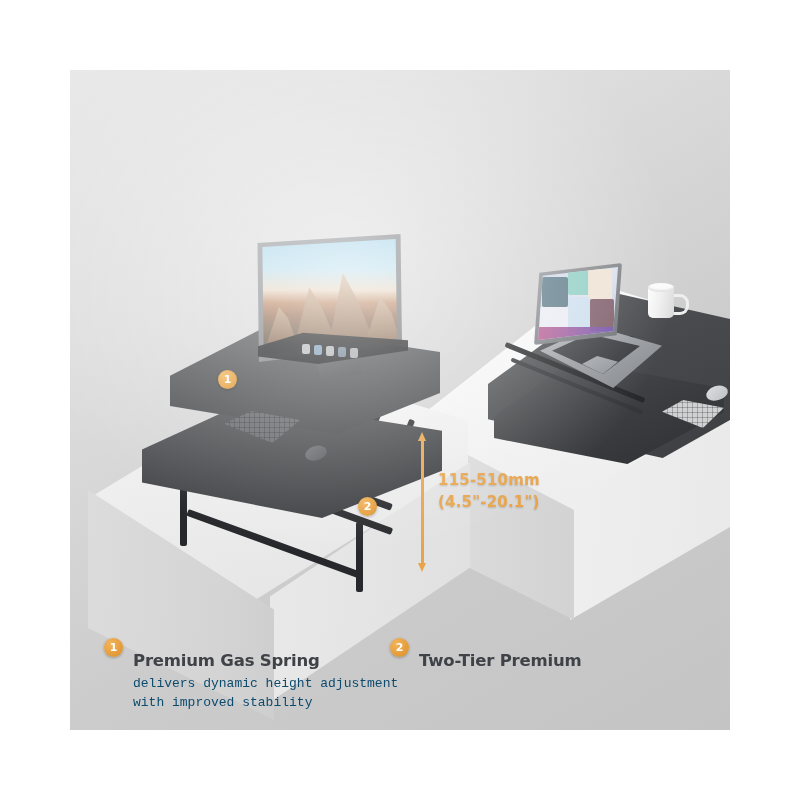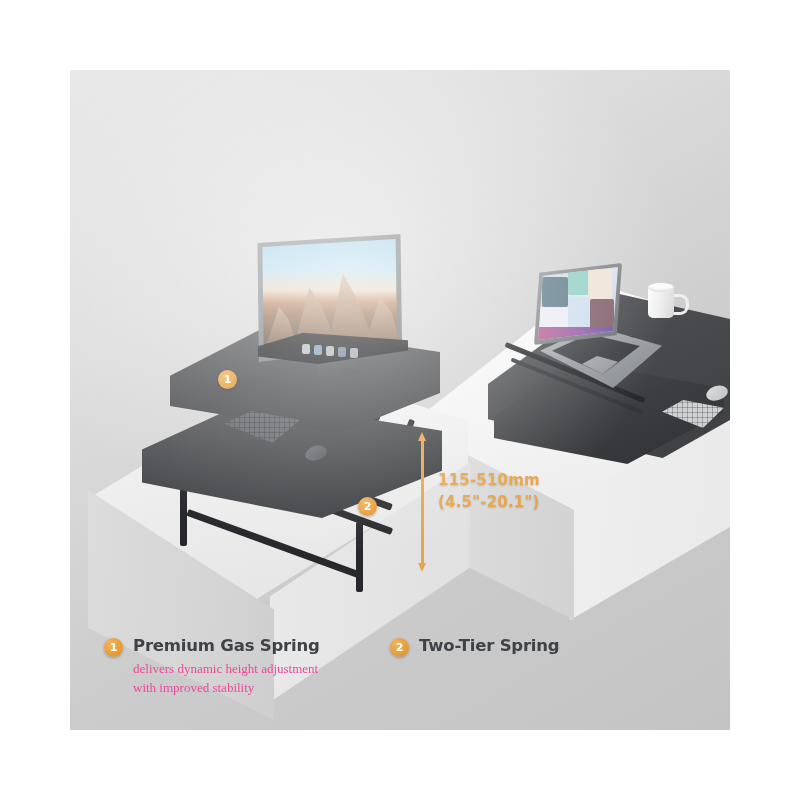--- a/index.html
+++ b/index.html
@@ -313,33 +313,33 @@
     display: flex;
     align-items: flex-start;
     gap: 10px;
   }
   #caption-1 { width: 320px; padding-left: 34px; box-sizing: border-box; }
   #caption-2 { width: 340px; }
   .badge.cap-badge {
     width: 19px; height: 19px; font-size: 11px;
     flex: 0 0 auto; margin-top: 2px;
   }
-  .cap-body { display: flex; flex-direction: column; }
+  .cap-body { display: flex; flex-direction: column; margin-top: 15px; }
   .cap-title {
     font-family: "DejaVu Sans", sans-serif;
     font-size: 16.5px; font-weight: 700;
     color: #3f4247;
     letter-spacing: -.2px;
     margin-bottom: 4px;
     white-space: nowrap;
   }
   .cap-desc {
-    font-family: Liberation Serif, serif;
+    font-family: Liberation Mono, monospace;
     font-size: 13px; font-weight: 400;
-    color: #ec4899;
+    color: #0c4a6e;
     line-height: 1.48;
   }
   .cap-desc span { display: block; white-space: nowrap; }
 </style>
 </head>
 <body>
 
 <div id="stage">
 
   <div class="scene">
@@ -459,21 +459,21 @@
         <div class="cap-desc">
           <span>delivers dynamic height adjustment</span>
           <span>with improved stability</span>
         </div>
       </div>
     </div>
 
     <div class="caption" id="caption-2">
       <div class="badge cap-badge">2</div>
       <div class="cap-body">
-        <div class="cap-title">Two-Tier Spring</div>
+        <div class="cap-title">Two-Tier Premium</div>
         <div class="cap-desc">
         </div>
       </div>
     </div>
 
   </div>
 
 </div>
 
 </body></html>

